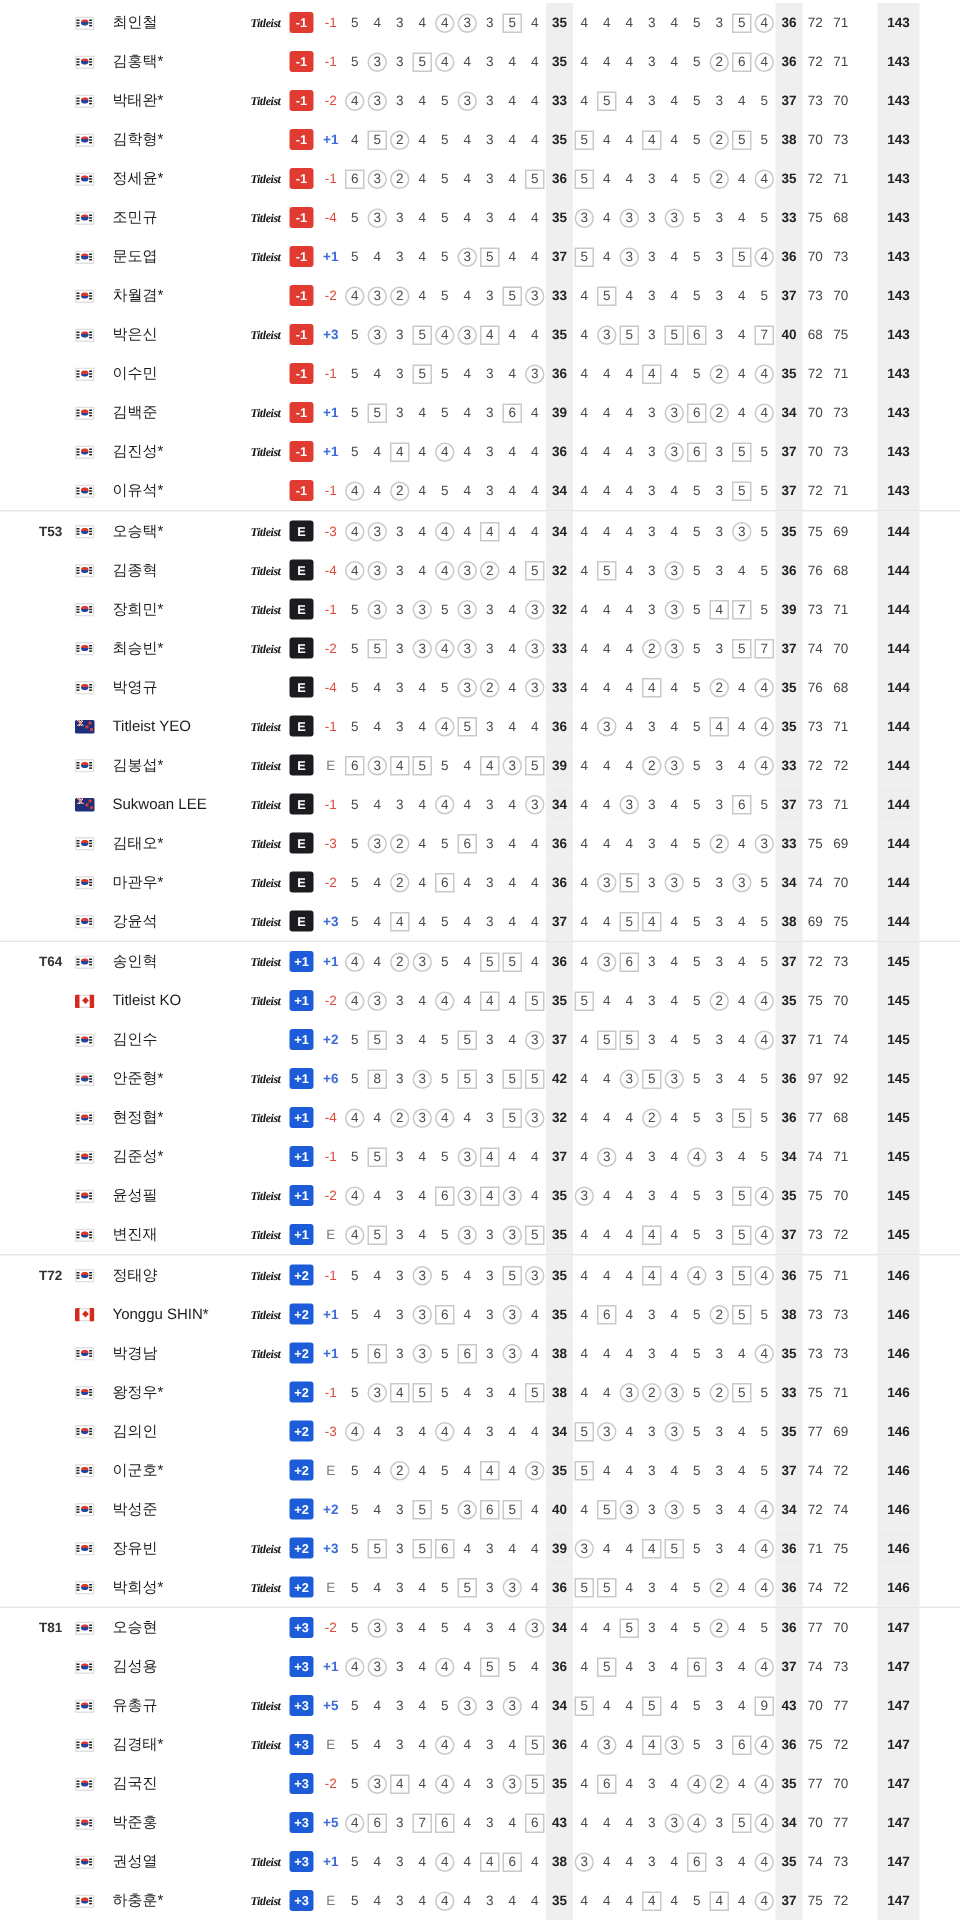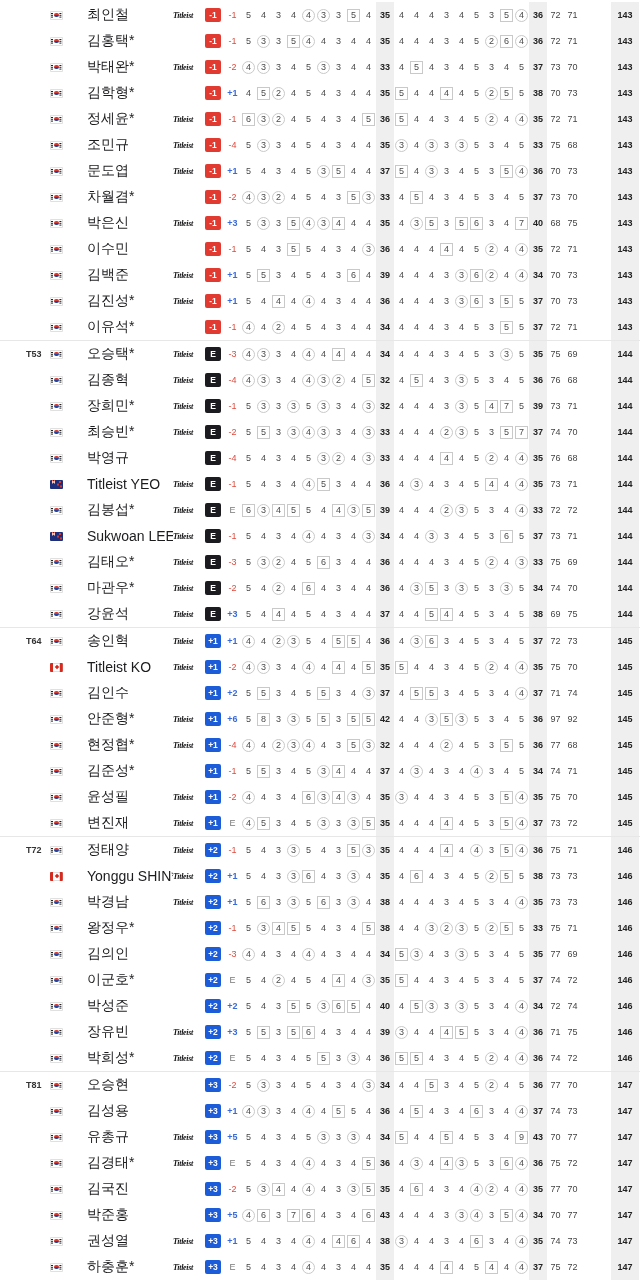--- a/index.html
+++ b/index.html
@@ -15,35 +15,35 @@
   .flag.kr::after{content:"";position:absolute;left:1.2px;top:2.6px;width:2.2px;height:1px;background:#222;
     box-shadow:0 1.8px 0 #222,0 3.6px 0 #222,8.4px 0 0 #222,8.4px 1.8px 0 #222,8.4px 3.6px 0 #222;}
   .flag.nz{background:#1d2f7a;}
   .flag.nz::before{content:"";position:absolute;left:0;top:0;width:6.5px;height:4.6px;
     background:linear-gradient(52deg,transparent 42%,#fff 42%,#c43 50%,#fff 58%,transparent 58%),
                linear-gradient(-52deg,transparent 42%,#fff 42%,#c43 50%,#fff 58%,transparent 58%);}
   .flag.nz::after{content:"";position:absolute;right:2.5px;top:1.5px;width:1.6px;height:1.6px;background:#d23a32;
     box-shadow:-2px 2.6px 0 #d23a32,1px 4.4px 0 #d23a32;}
   .flag.ca::before{content:"";position:absolute;left:0;top:0;bottom:0;width:3.2px;background:#d52b1e;box-shadow:9.8px 0 0 #d52b1e;}
   .flag.ca::after{content:"";position:absolute;left:4.8px;top:2.4px;width:4px;height:4px;background:#d52b1e;transform:rotate(45deg) scale(.8);}
-  .name{flex:0 0 86px;margin-left:24px;font-size:14px;color:#1c1c1f;white-space:nowrap;overflow:hidden;}
-  .brand{flex:0 0 26px;text-align:left;font-family:"Liberation Serif",serif;font-style:italic;font-weight:bold;
+  .name{flex:0 0 86px;margin-left:12px;font-size:10px;color:#1c1c1f;white-space:nowrap;overflow:hidden;}
+  .brand{flex:0 0 26px;text-align:right;font-family:"Liberation Serif",serif;font-style:italic;font-weight:bold;
     font-size:8px;color:#141416;letter-spacing:-0.3px;}
   .badge{flex:0 0 16px;height:14px;border-radius:2px;margin-left:6px;display:flex;align-items:center;justify-content:center;
     color:#fff;font-size:8.5px;font-weight:bold;}
   .badge.neg{background:#e03a31}.badge.even{background:#1b1b20}.badge.pos{background:#1c5cd8}
   .today{flex:0 0 17px;margin-left:3px;text-align:center;font-size:9px;}
   .today.neg{color:#df4a3d}.today.pos{color:#3a6bd8}.today.even{color:#7a7a7a}
   .hole{flex:0 0 15px;display:flex;justify-content:center;align-items:center;}
   .mark{width:13px;height:13px;display:flex;align-items:center;justify-content:center;box-sizing:border-box;color:#4a4a4a;}
   .mark.circle{border:1px solid #c9c9c9;border-radius:50%;}
   .mark.square{border:1px solid #c9c9c9;}
   .sub{flex:0 0 18px;text-align:center;font-weight:bold;color:#222;background:#efefef;height:26px;line-height:26px;}
   .rtot{flex:0 0 17px;text-align:center;color:#444;}
-  .total{flex:0 0 28px;margin-left:30px;text-align:center;font-weight:bold;color:#222;background:#efefef;height:26px;line-height:26px;}
+  .total{flex:0 0 28px;margin-left:16px;text-align:center;font-weight:bold;color:#222;background:#efefef;height:26px;line-height:26px;}
 </style>
 </head>
 <body>
 
 <div id="board">
     <div class="row">
       <span class="pos"></span>
       <span class="flag kr"></span>
       <span class="name">최인철</span>
       <span class="brand">Titleist</span>

